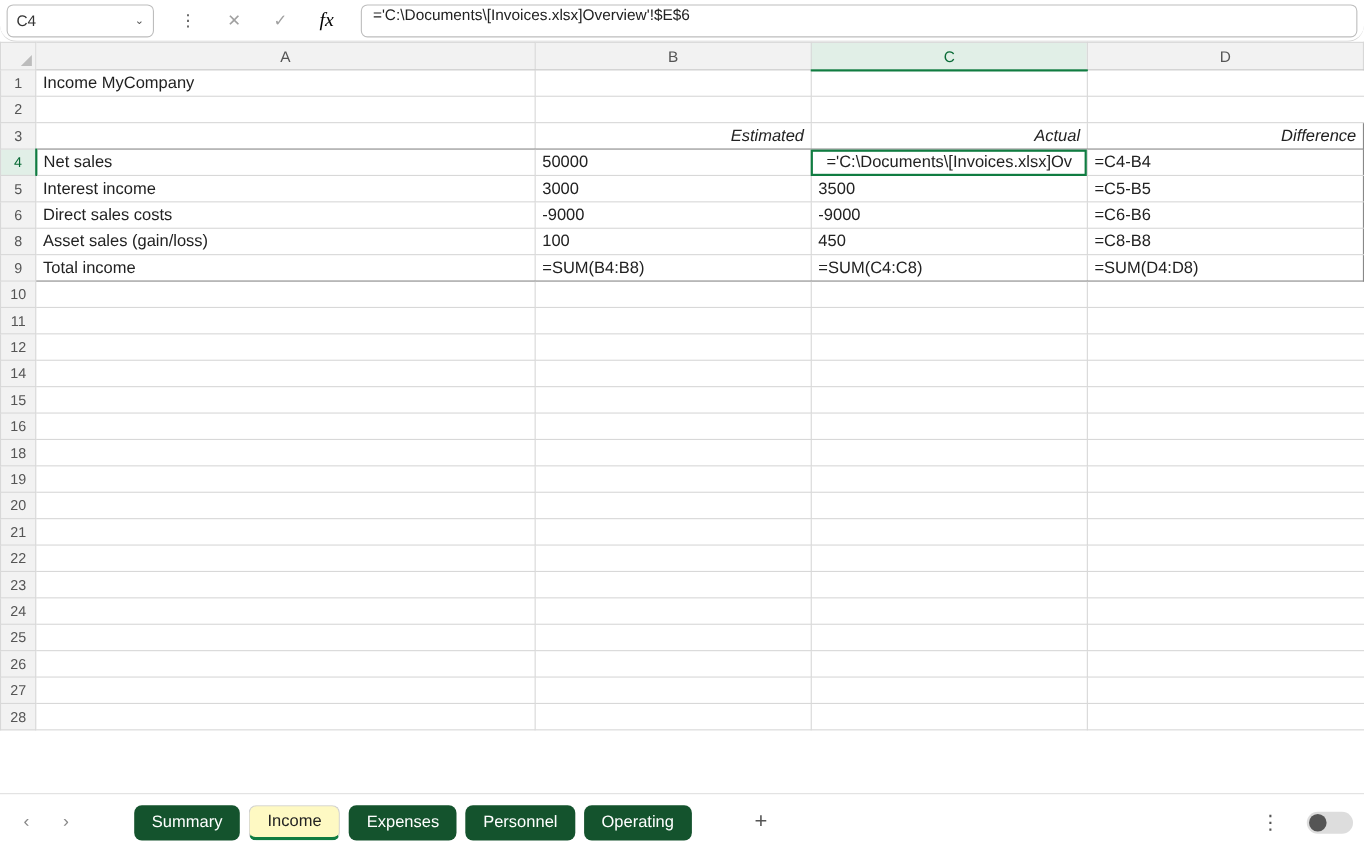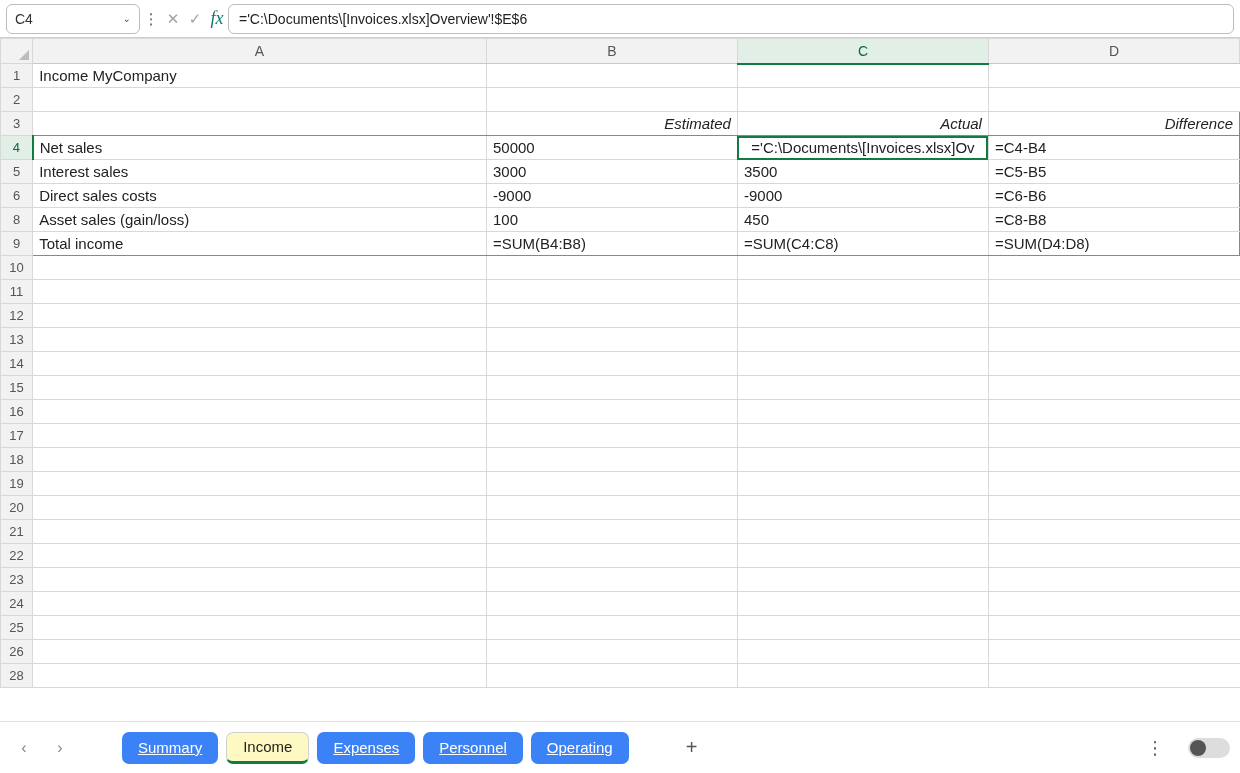--- a/index.html
+++ b/index.html
@@ -1,25 +1,25 @@
 <!DOCTYPE html>
 <html><head>
 <meta charset="utf-8">
 <style>
   * { box-sizing: border-box; margin: 0; padding: 0; }
   html, body { width: 1240px; height: 773px; font-family: "Segoe UI", Arial, sans-serif; font-size: 14px; background:#fff; overflow:hidden; color:#222; }
 
   
-  .formula-bar { display:flex; align-items:center; height:38px; border-bottom:1px solid #d0d0d0; padding:4px 6px; gap:0; background:#fff;}
+  .formula-bar { display:flex; align-items:center; height:38px; border-bottom:1px solid #d0d0d0; padding:4px 6px; gap:20px; background:#fff;border-radius:15px;}
   .namebox { display:flex; align-items:center; border:1px solid #bdbdbd; border-radius:6px; height:30px; width:134px; padding:0 8px; justify-content:space-between; color:#333;}
   .namebox span:first-child { font-size:14px; }
   .chev { font-size:10px; color:#555; }
   .fb-btn { width:22px; height:26px; display:flex; align-items:center; justify-content:center; color:#a0a0a0; cursor:default; font-size:15px;}
-  .fb-btn.fx { font-style:italic; font-family:"Times New Roman",serif; color:#0f766e; font-size:18px;}
-  .fb-input { flex:1; height:30px; border:1px solid #bdbdbd; border-radius:6px; padding:0 10px; font-size:14px; color:#222; display:flex; align-items:center;}
+  .fb-btn.fx { font-style:italic; font-family:"Times New Roman",serif; color:#000000; font-size:18px;}
+  .fb-input { flex:1; height:30px; border:1px solid #bdbdbd; border-radius:6px; padding:0 10px; font-size:14px; color:#222; display:flex; }
 
   
   .grid-wrap { position:relative; height:680px; }
   table.grid { border-collapse:collapse; table-layout:fixed; width:1240px;}
   .grid th, .grid td { border:1px solid #d8d8d8; font-weight:normal;}
   .col-hdr-corner { width:32px; height:25px; background:#f2f2f2; border-right:1px solid #c8c8c8; border-bottom:1px solid #c8c8c8; position:relative;}
   .col-hdr-corner::after{ content:""; position:absolute; right:3px; bottom:3px; width:0;height:0; border-style:solid; border-width:0 0 10px 10px; border-color:transparent transparent #bcbcbc transparent;}
   th.col-hdr { height:25px; background:#f2f2f2; color:#555; text-align:center; font-size:14px; border-bottom:1px solid #c8c8c8;}
   th.row-hdr { width:32px; background:#f2f2f2; color:#555; text-align:center; font-size:13px;}
   td.cell { height:24px; padding:0 6px; font-size:15px; color:#222; overflow:hidden; white-space:nowrap; background:#fff;}
@@ -43,21 +43,21 @@
   
   .active { outline:2px solid #107c41; outline-offset:-2px;text-align:center; }
   th.col-hdr.active-col { background:#e1efe7; border-bottom:2px solid #107c41; color:#0a6b37;}
   th.row-hdr.active-row { background:#e1efe7; border-right:2px solid #107c41; color:#0a6b37;}
 
   
   .sheet-bar { position:absolute; left:0; right:0; bottom:0; height:52px; display:flex; align-items:center; padding:0 10px; background:#fff; border-top:1px solid #e0e0e0; gap:8px;}
   .nav-arrow { width:28px; height:28px; display:flex; align-items:center; justify-content:center; color:#888; border-radius:4px; font-size:16px;}
   .tabs { display:flex; gap:8px; margin-left:40px;}
   .tab { height:32px; padding:0 16px; display:flex; align-items:center; border-radius:7px; font-size:15px; cursor:pointer;}
-  .tab.blue { background:#3b82f6; color:#fff;text-decoration:underline;}
+  .tab.blue { background:#14532d; color:#fff;}
   .tab.active-tab { background:#fef9c3; color:#222; border:1px solid #d0d0d0; border-bottom:3px solid #107c41; font-weight:500;}
   .add-sheet { margin-left:40px; font-size:20px; color:#555; width:30px; height:30px; display:flex;align-items:center;justify-content:center;}
   .sheet-bar .spacer{flex:1;}
   .dots{font-size:18px;color:#555;margin-right:16px;}
   .toggle { width:42px; height:20px; border-radius:10px; background:#ddd; position:relative;}
   .toggle::after{content:"";position:absolute;left:2px;top:2px;width:16px;height:16px;border-radius:50%;background:#555;}
 </style>
 </head>
 <body>
 
@@ -120,21 +120,21 @@
   <tr>
     <th class="row-hdr active-row">4</th>
     <td class="cell outline-left">Net sales</td>
     <td class="cell">50000</td>
     <td class="cell yellow active">='C:\Documents\[Invoices.xlsx]Ov</td>
     <td class="cell yellow outline-right">=C4-B4</td>
   </tr>
 
   <tr>
     <th class="row-hdr">5</th>
-    <td class="cell outline-left">Interest sales</td>
+    <td class="cell outline-left">Interest income</td>
     <td class="cell">3000</td>
     <td class="cell">3500</td>
     <td class="cell yellow outline-right">=C5-B5</td>
   </tr>
 
   <tr>
     <th class="row-hdr">6</th>
     <td class="cell outline-left">Direct sales costs</td>
     <td class="cell">-9000</td>
     <td class="cell">-9000</td>
@@ -172,27 +172,20 @@
           <td class="cell" style="border-right:none"></td>
         </tr>
   <tr>
           <th class="row-hdr">12</th>
           <td class="cell"></td>
           <td class="cell"></td>
           <td class="cell"></td>
           <td class="cell" style="border-right:none"></td>
         </tr>
   <tr>
-          <th class="row-hdr">13</th>
-          <td class="cell"></td>
-          <td class="cell"></td>
-          <td class="cell"></td>
-          <td class="cell" style="border-right:none"></td>
-        </tr>
-  <tr>
           <th class="row-hdr">14</th>
           <td class="cell"></td>
           <td class="cell"></td>
           <td class="cell"></td>
           <td class="cell" style="border-right:none"></td>
         </tr>
   <tr>
           <th class="row-hdr">15</th>
           <td class="cell"></td>
           <td class="cell"></td>
@@ -200,27 +193,20 @@
           <td class="cell" style="border-right:none"></td>
         </tr>
   <tr>
           <th class="row-hdr">16</th>
           <td class="cell"></td>
           <td class="cell"></td>
           <td class="cell"></td>
           <td class="cell" style="border-right:none"></td>
         </tr>
   <tr>
-          <th class="row-hdr">17</th>
-          <td class="cell"></td>
-          <td class="cell"></td>
-          <td class="cell"></td>
-          <td class="cell" style="border-right:none"></td>
-        </tr>
-  <tr>
           <th class="row-hdr">18</th>
           <td class="cell"></td>
           <td class="cell"></td>
           <td class="cell"></td>
           <td class="cell" style="border-right:none"></td>
         </tr>
   <tr>
           <th class="row-hdr">19</th>
           <td class="cell"></td>
           <td class="cell"></td>
@@ -264,20 +250,27 @@
         </tr>
   <tr>
           <th class="row-hdr">25</th>
           <td class="cell"></td>
           <td class="cell"></td>
           <td class="cell"></td>
           <td class="cell" style="border-right:none"></td>
         </tr>
   <tr>
           <th class="row-hdr">26</th>
+          <td class="cell"></td>
+          <td class="cell"></td>
+          <td class="cell"></td>
+          <td class="cell" style="border-right:none"></td>
+        </tr>
+  <tr>
+          <th class="row-hdr">27</th>
           <td class="cell"></td>
           <td class="cell"></td>
           <td class="cell"></td>
           <td class="cell" style="border-right:none"></td>
         </tr>
   <tr>
           <th class="row-hdr">28</th>
           <td class="cell"></td>
           <td class="cell"></td>
           <td class="cell"></td>

